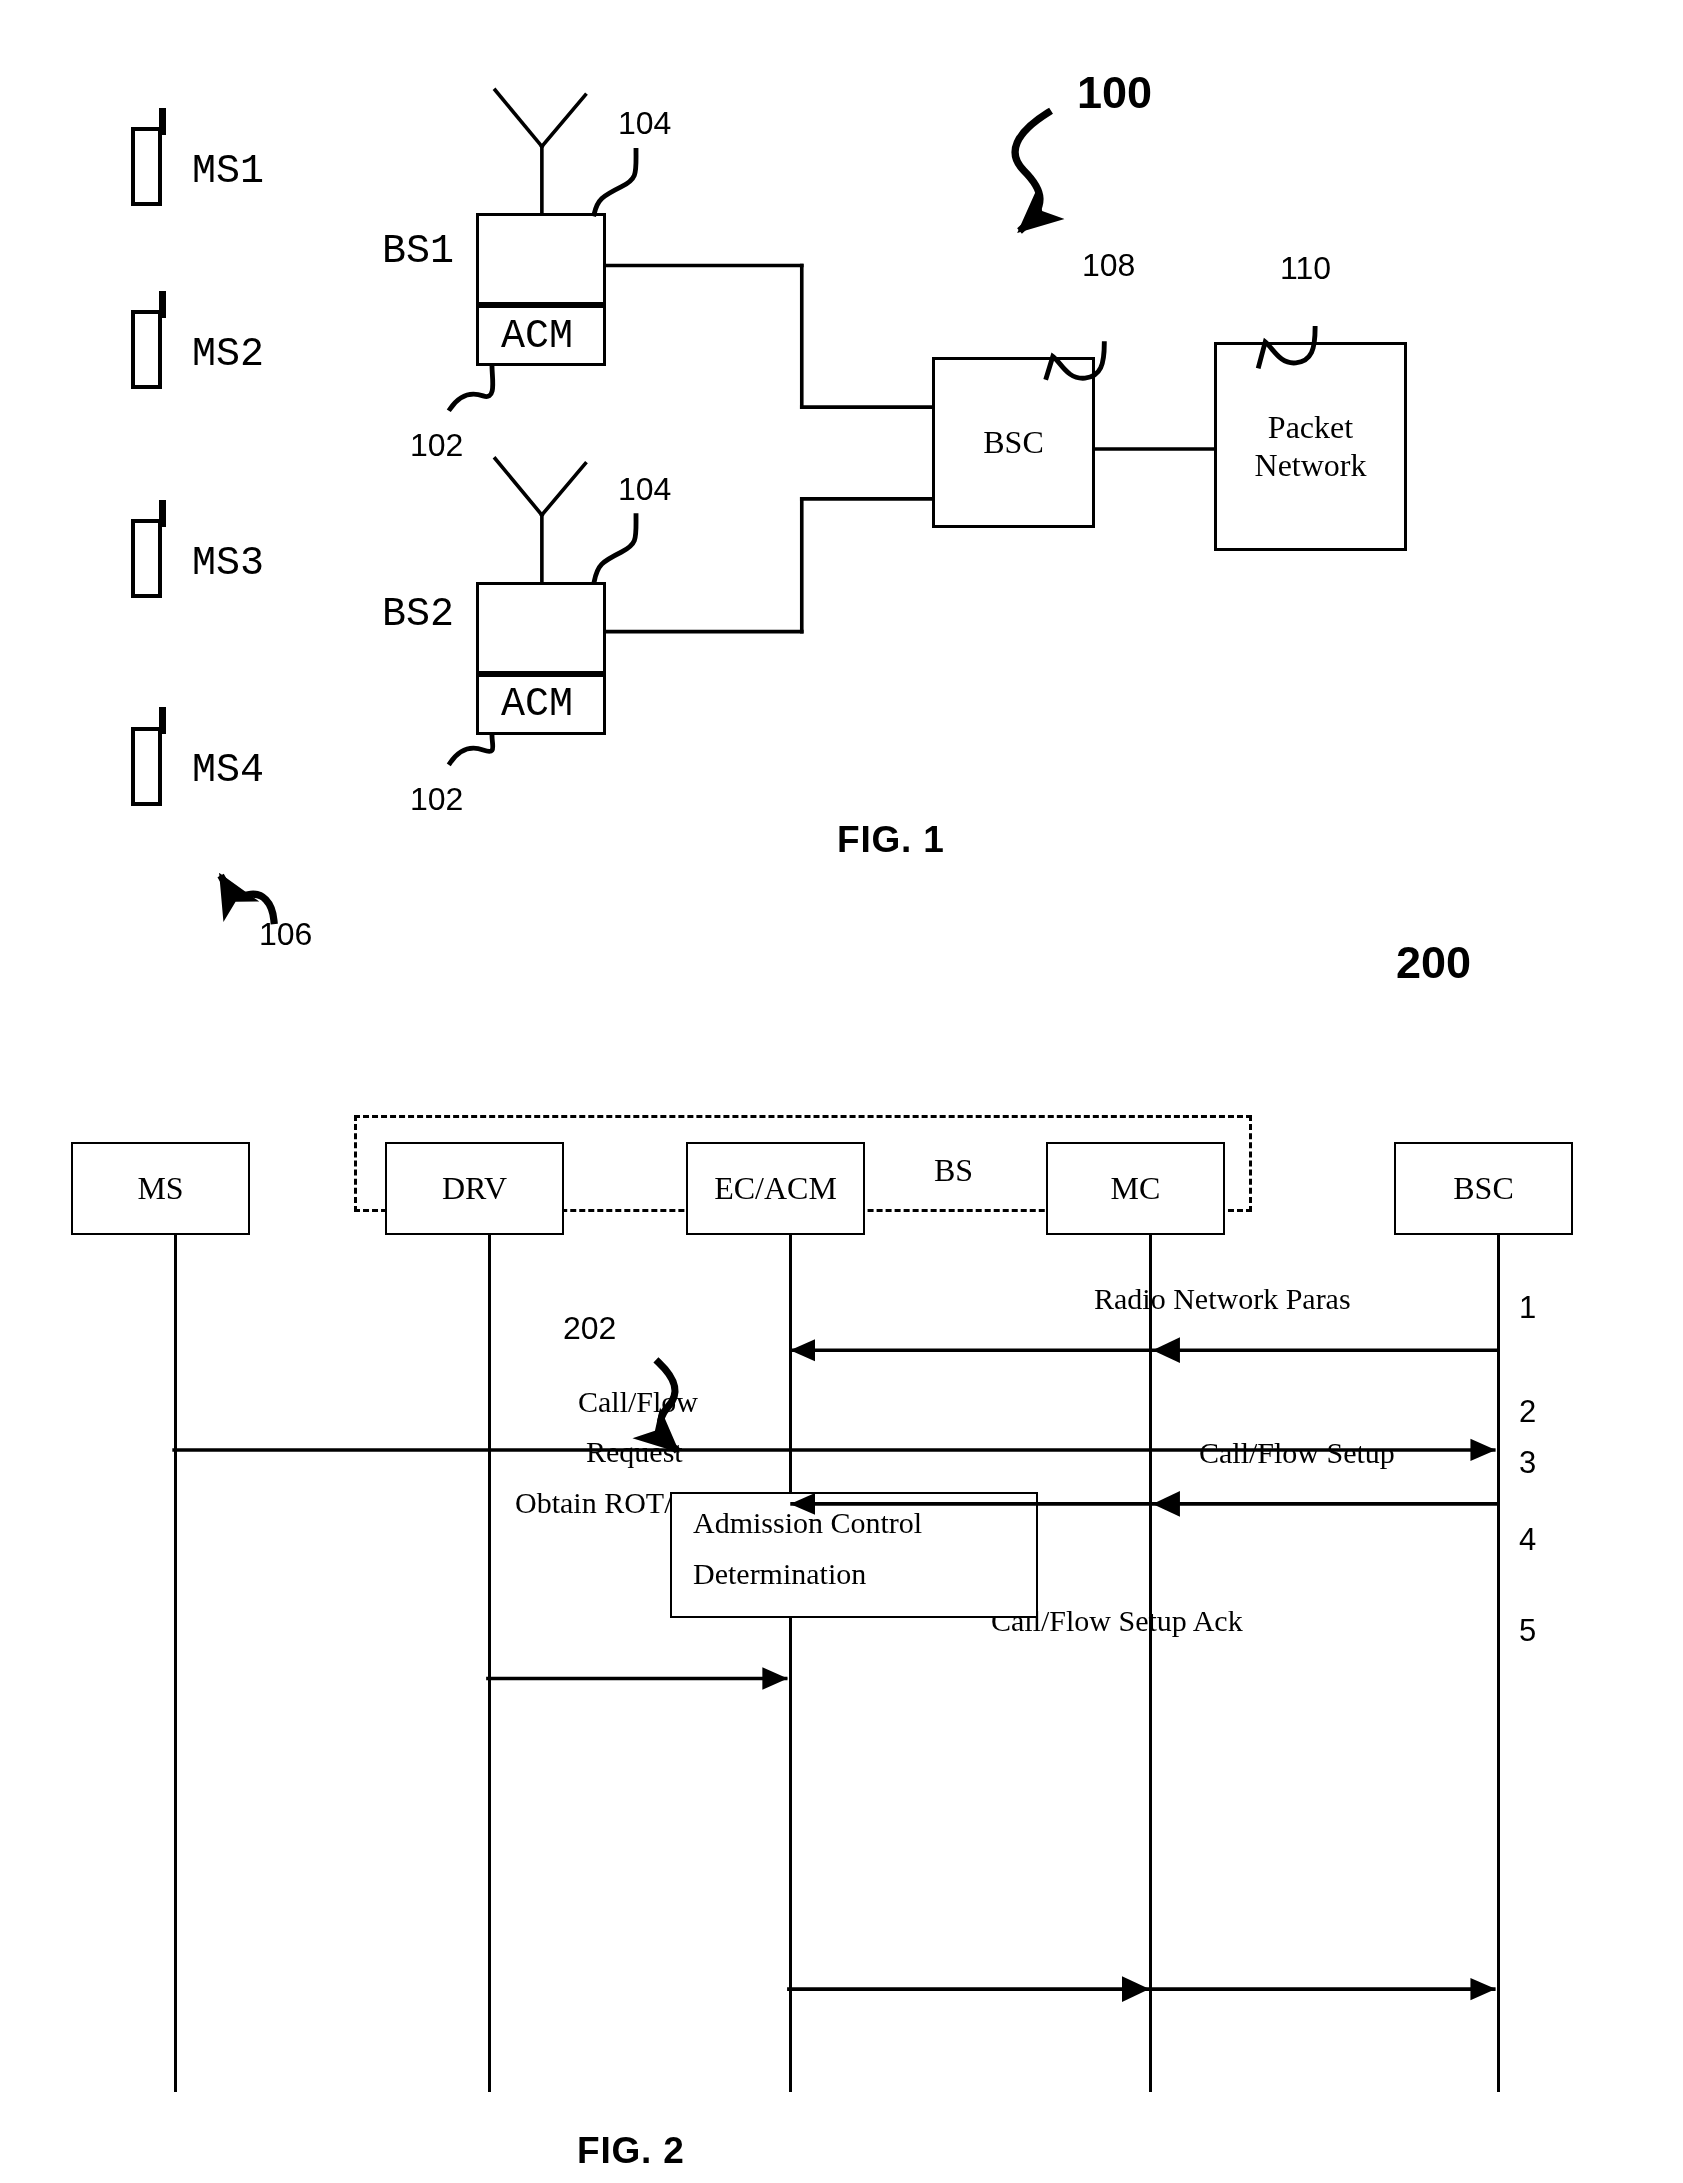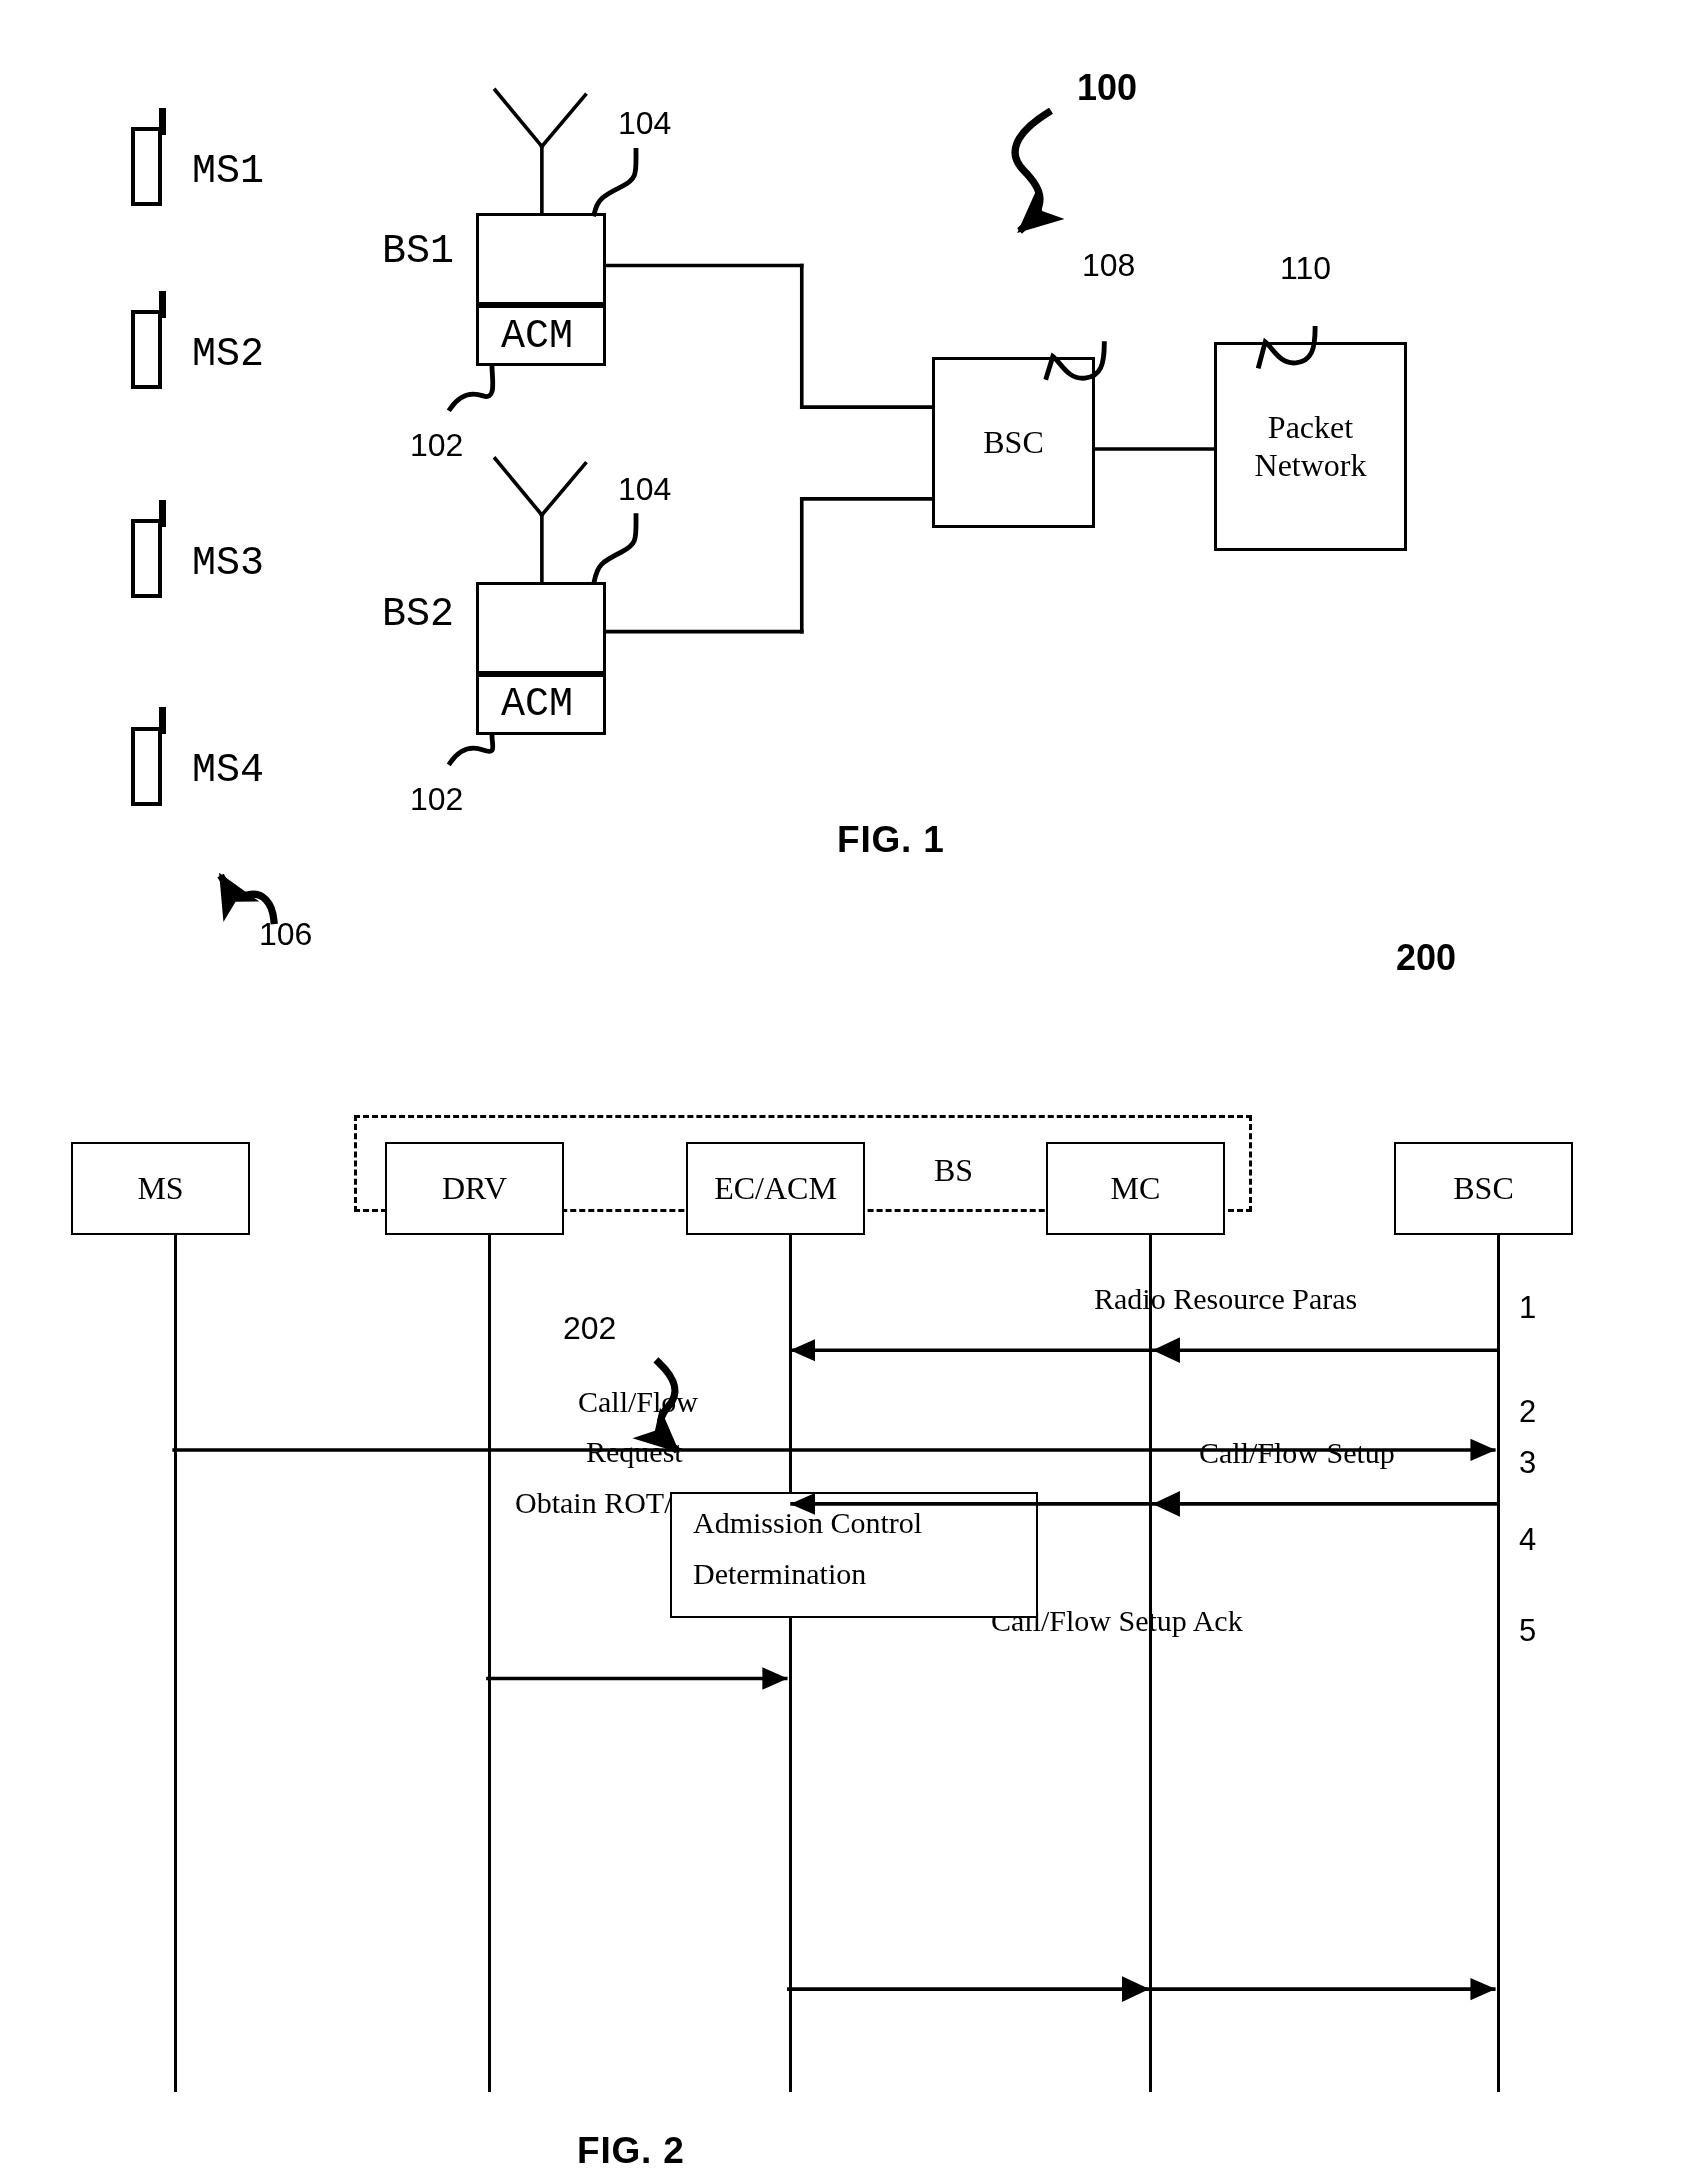--- a/index.html
+++ b/index.html
@@ -55,21 +55,21 @@
 
   
   .serif   { font-family: "Liberation Serif", "DejaVu Serif", serif; }
   .sans-b  { font-family: "Liberation Sans", "DejaVu Sans", sans-serif; font-weight: bold; }
   .sans    { font-family: "Liberation Sans", "DejaVu Sans", sans-serif; }
 
   .t-label   { font-size: 40px; font-family: Liberation Mono, monospace; }
   .t-node    { font-size: 32px; }
   .t-msg     { font-size: 30px; }
   .t-ref     { font-size: 32px; }
-  .t-refbold { font-size: 36px; font-weight: bold; }
+  .t-refbold { font-size: 45px; font-weight: bold; }
   .t-step    { font-size: 31px; }
   .t-fig     { font-size: 37px; font-weight: bold; letter-spacing: 0.8px; }
 
   
   .ms-body {
     position: absolute;
     width: 31px;
     height: 79px;
     border: 4px solid #000;
     box-sizing: border-box;
@@ -202,21 +202,21 @@
       <div class="center-txt serif t-node" style="left:1046px; top:241px; width:179px; height:93px;">MC</div>
       <div class="lifeline" style="left:1149px; top:334px; height:857px;"></div>
     </div>
 
     <div>
       <div class="box-thin" style="left:1394px; top:241px; width:179px; height:93px;"></div>
       <div class="center-txt serif t-node" style="left:1394px; top:241px; width:179px; height:93px;">BSC</div>
       <div class="lifeline" style="left:1497px; top:334px; height:857px;"></div>
     </div>
 
-    <div class="txt serif t-msg" style="left:1094px; top:381px;">Radio Resource Paras</div>
+    <div class="txt serif t-msg" style="left:1094px; top:381px;">Radio Network Paras</div>
     <div class="txt sans t-step" style="left:1519px; top:389px;">1</div>
 
     <div class="txt serif t-msg" style="left:578px; top:484px;">Call/Flow</div>
     <div class="txt serif t-msg" style="left:586px; top:534px;">Request</div>
     <div class="txt sans t-step" style="left:1519px; top:493px;">2</div>
 
     <div class="txt serif t-msg" style="left:1199px; top:535px;">Call/Flow Setup</div>
     <div class="txt sans t-step" style="left:1519px; top:544px;">3</div>
 
     <div class="txt serif t-msg" style="left:515px; top:585px;">Obtain ROT/Load</div>

